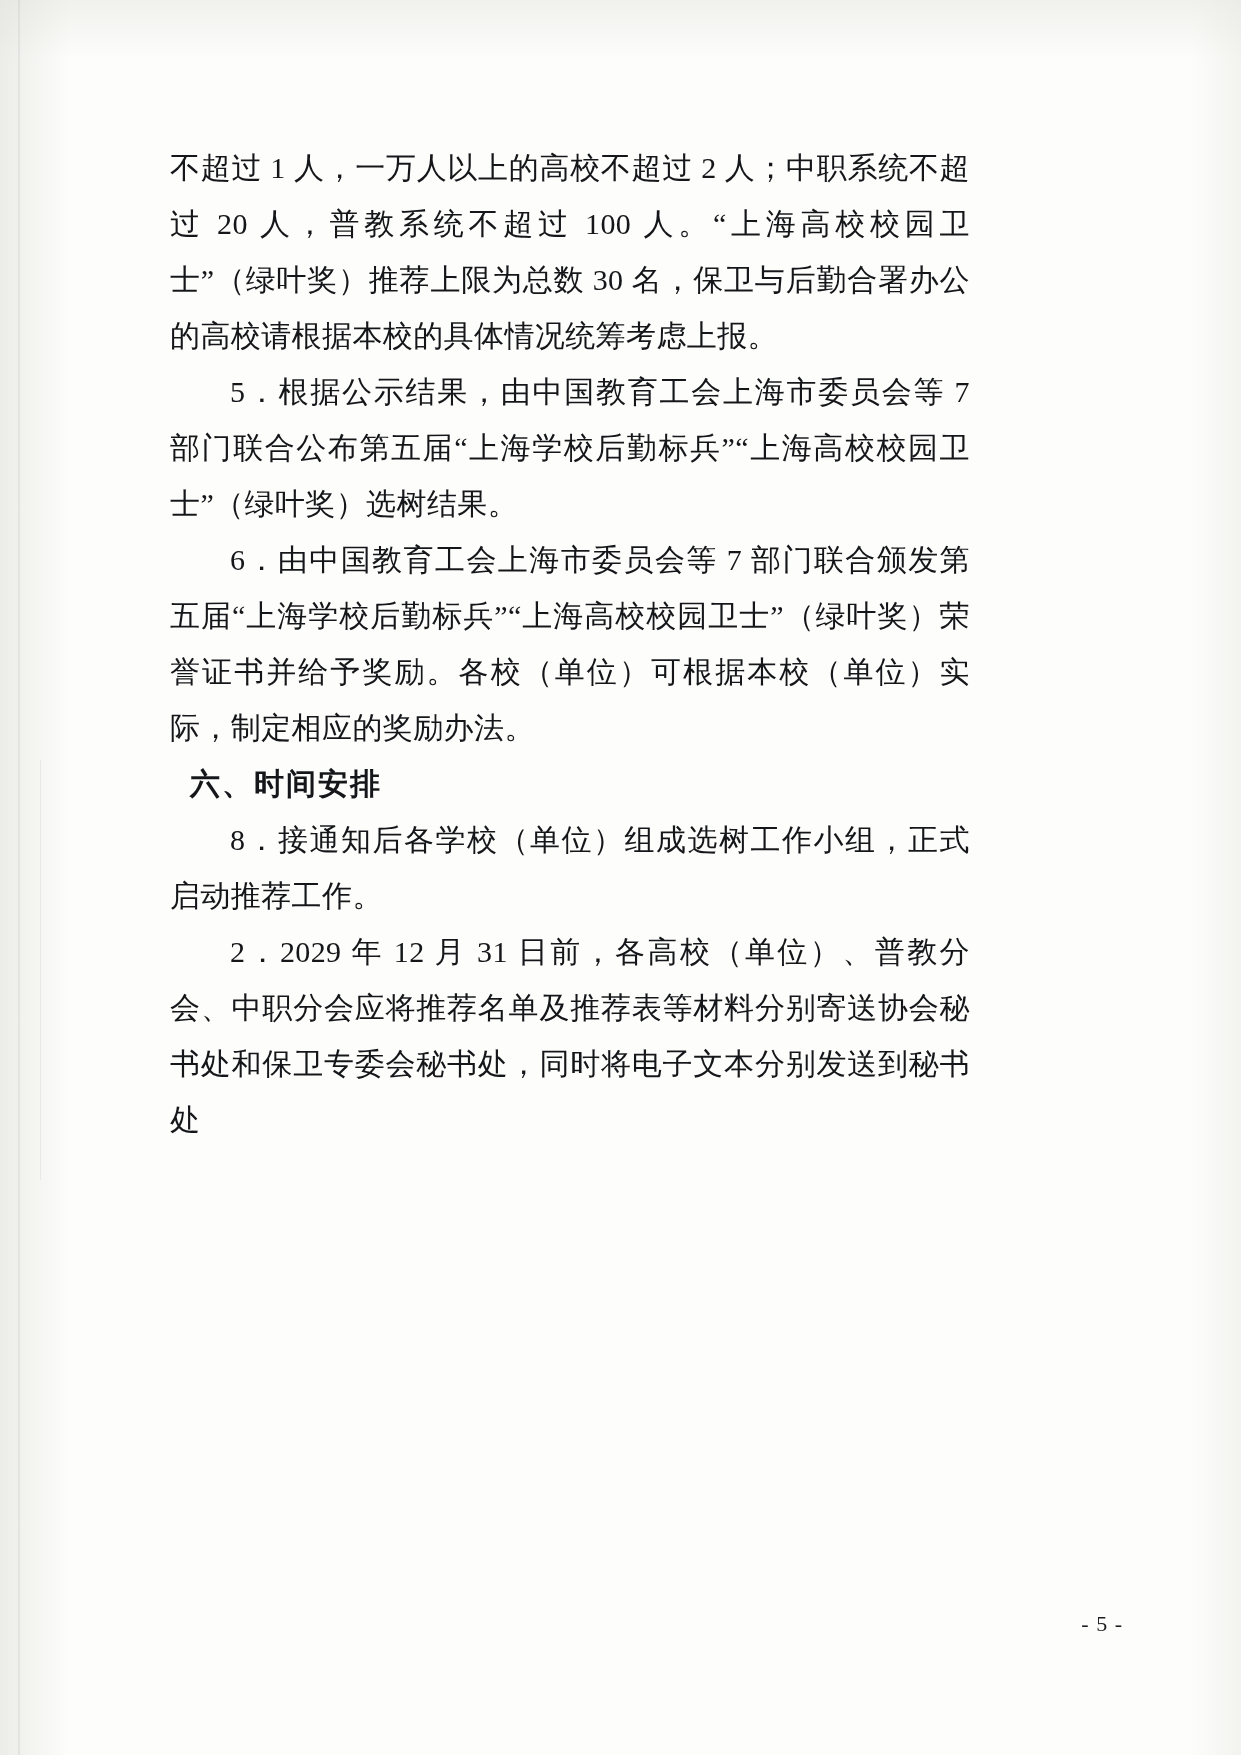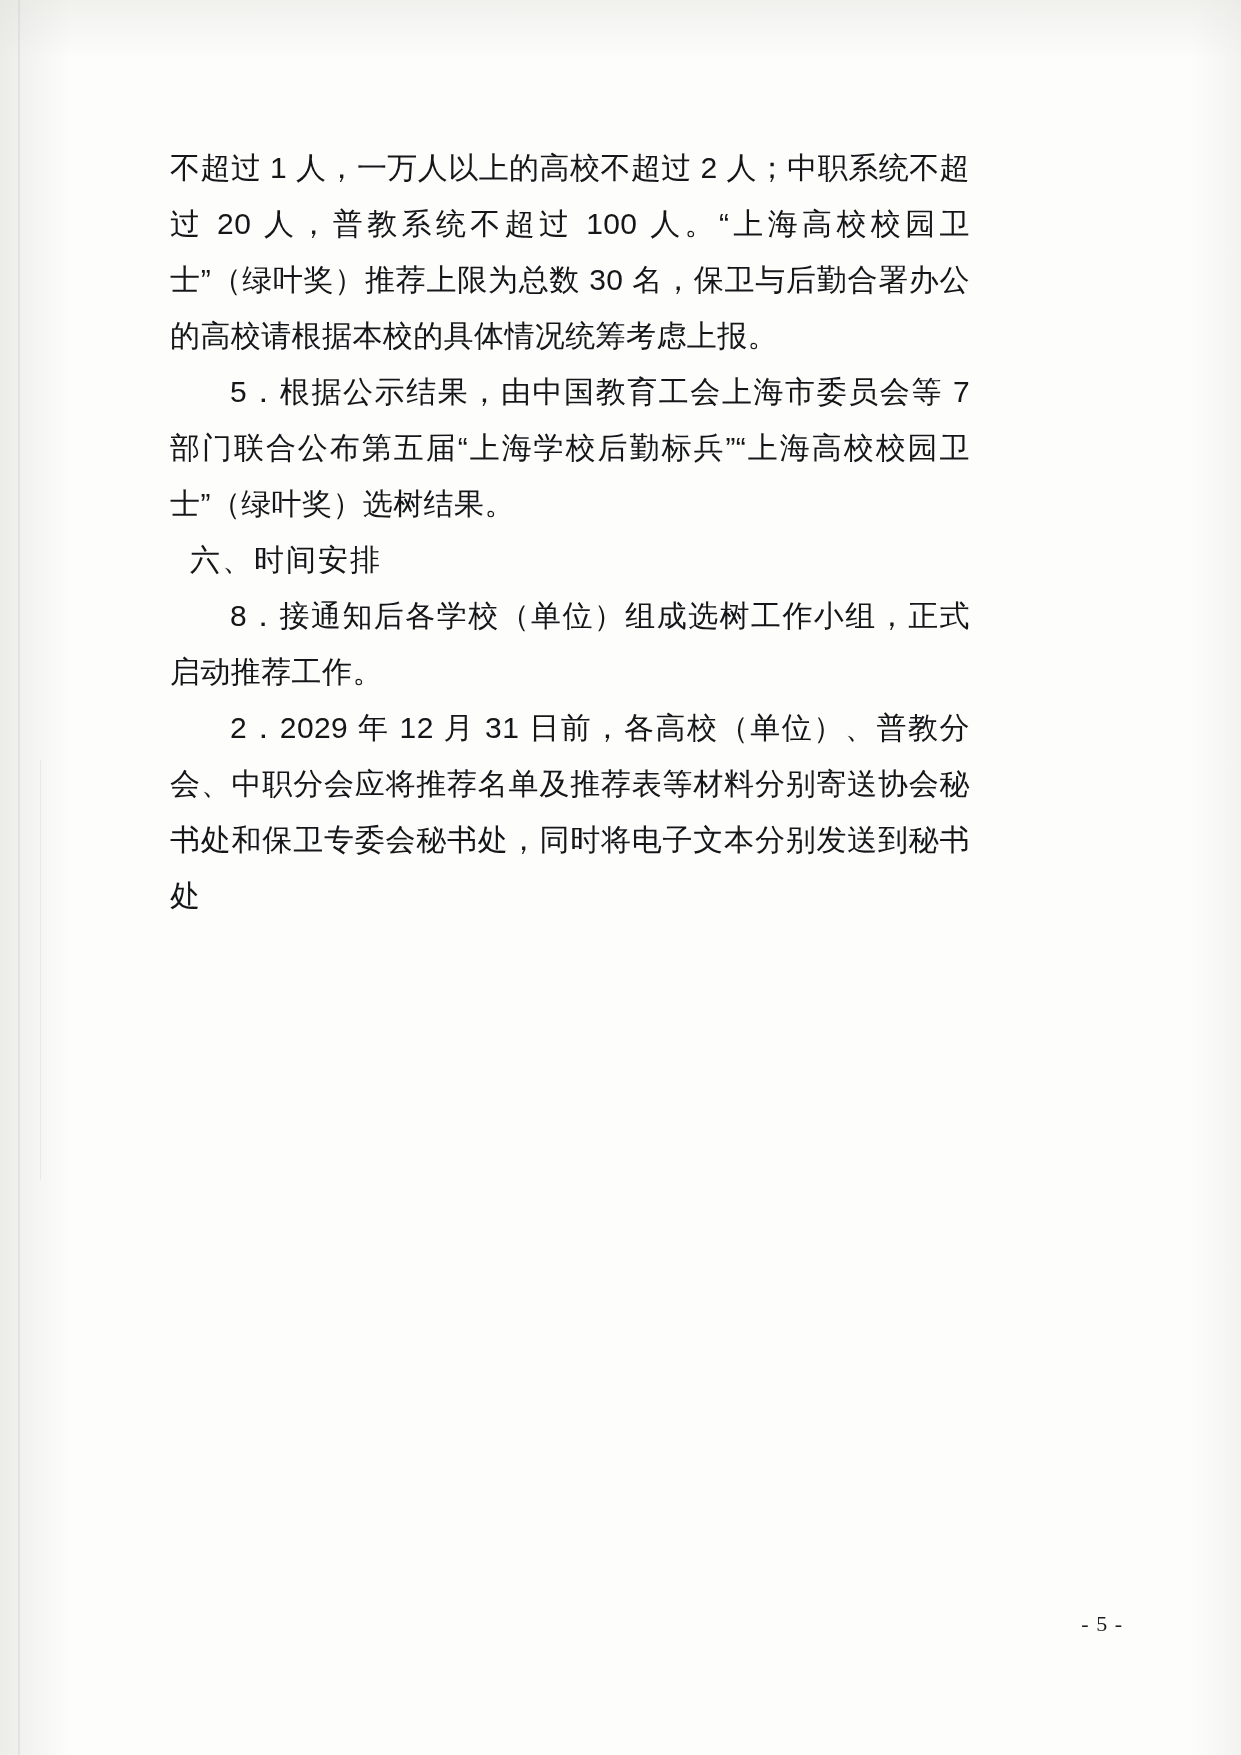--- a/index.html
+++ b/index.html
@@ -35,30 +35,30 @@
     width: 800px;
   }
   p.para {
     margin: 0 0 0 0;
     font-size: 30px;
     line-height: 56px;
     color: #15161a;
     text-align: justify;
     text-justify: inter-ideograph;
     letter-spacing: 0.4px;
-    font-family: Liberation Sans, sans-serif;
+    font-family: Liberation Serif, serif;
   }
   p.indent {
     text-indent: 60px;
   }
   h2.heading {
     margin: 0;
     font-size: 30px;
     line-height: 56px;
-    font-weight: normal;
+    font-weight: bold;
     color: #15161a;
     text-indent: 20px;
     letter-spacing: 2px;
     font-family: "DejaVu Serif", "Liberation Serif", serif;
   }
   .page-number {
     position: absolute;
     right: 118px;
     bottom: 118px;
     font-size: 22px;
@@ -76,20 +76,21 @@
   <div class="scan-line" style="left:40px; top:760px; width:1px; height:420px;"></div>
 
   <div class="doc-body">
 
     <p class="para">不超过 1 人，一万人以上的高校不超过 2 人；中职系统不超过 20 人，普教系统不超过 100 人。“上海高校校园卫士”（绿叶奖）推荐上限为总数 30 名，保卫与后勤合署办公的高校请根据本校的具体情况统筹考虑上报。</p>
 
 
 
     <p class="para indent">5．根据公示结果，由中国教育工会上海市委员会等 7 部门联合公布第五届“上海学校后勤标兵”“上海高校校园卫士”（绿叶奖）选树结果。</p>
 
+    <p class="para indent">6．由中国教育工会上海市委员会等 7 部门联合颁发第五届“上海学校后勤标兵”“上海高校校园卫士”（绿叶奖）荣誉证书并给予奖励。各校（单位）可根据本校（单位）实际，制定相应的奖励办法。</p>
 
     <h2 class="heading">六、时间安排</h2>
 
     <p class="para indent">8．接通知后各学校（单位）组成选树工作小组，正式启动推荐工作。</p>
 
     <p class="para indent">2．2029 年 12 月 31 日前，各高校（单位）、普教分会、中职分会应将推荐名单及推荐表等材料分别寄送协会秘书处和保卫专委会秘书处，同时将电子文本分别发送到秘书处</p>
 
   </div>
 
   <div class="page-number">- 5 -</div>

